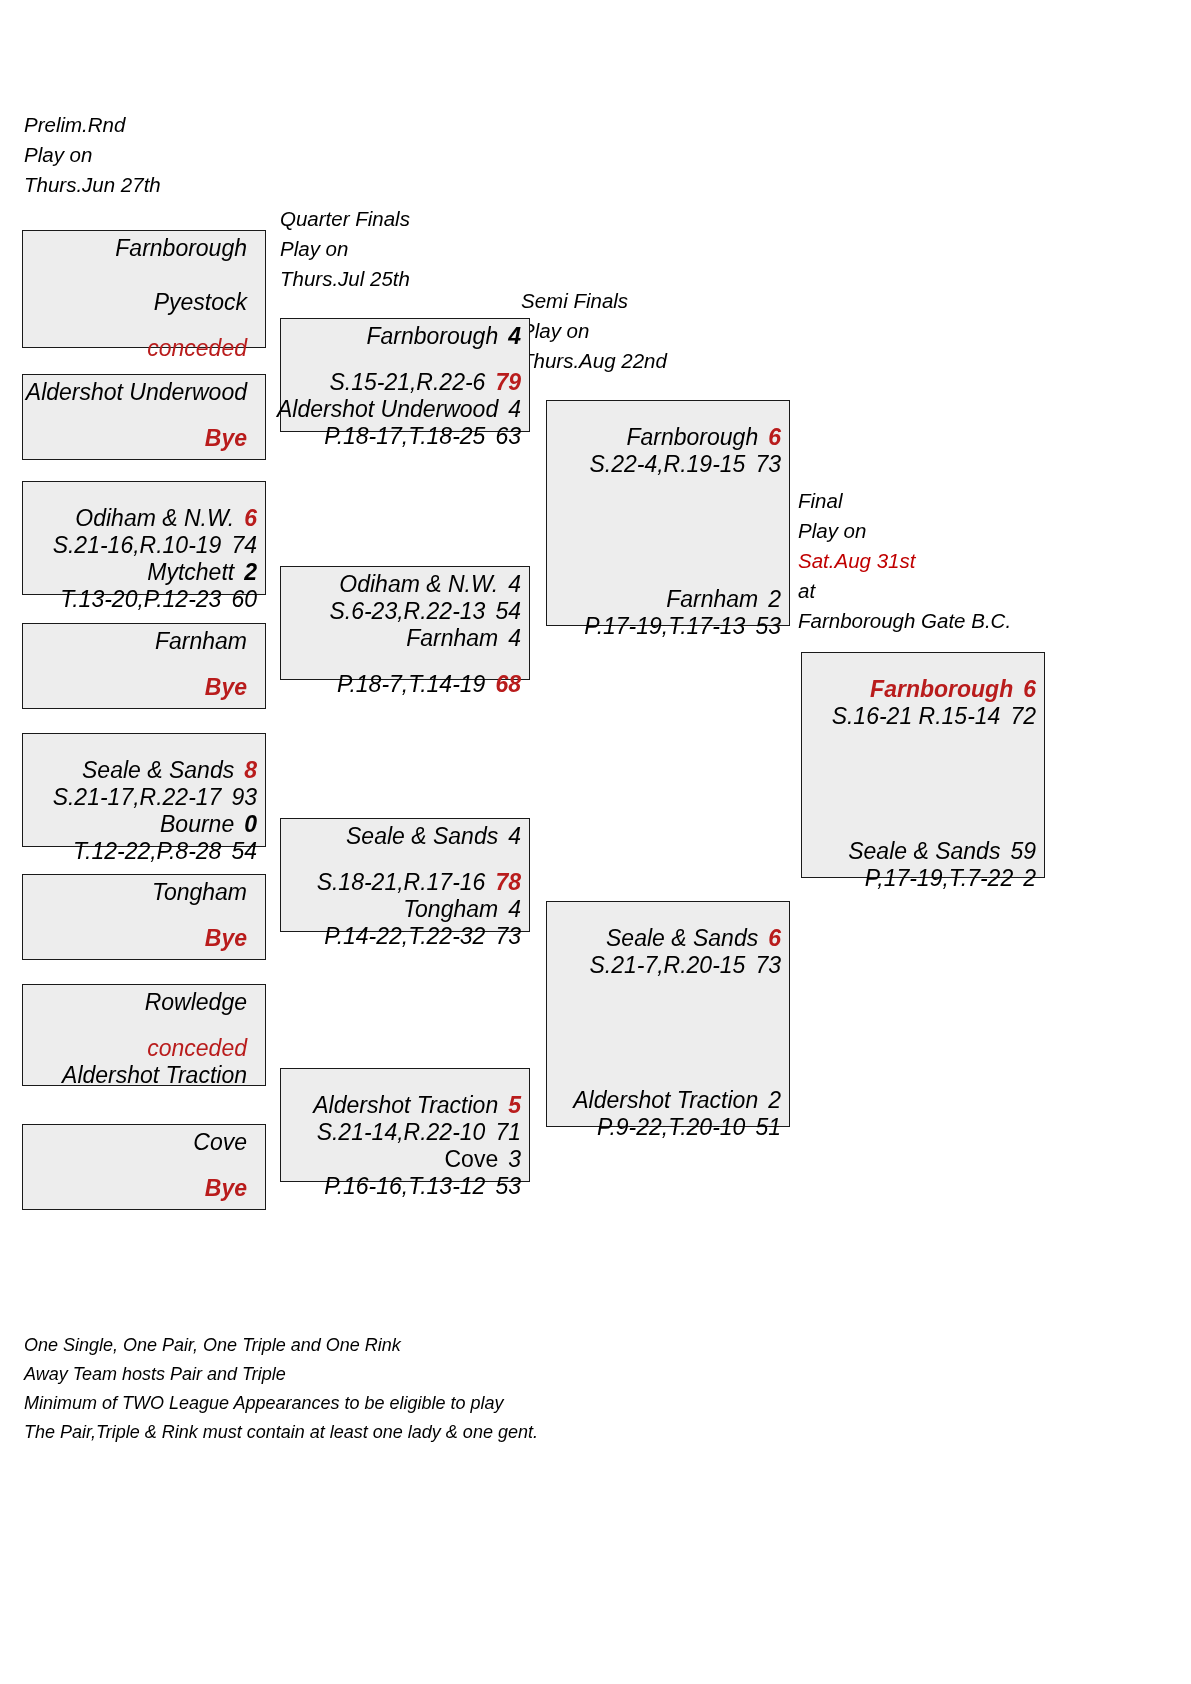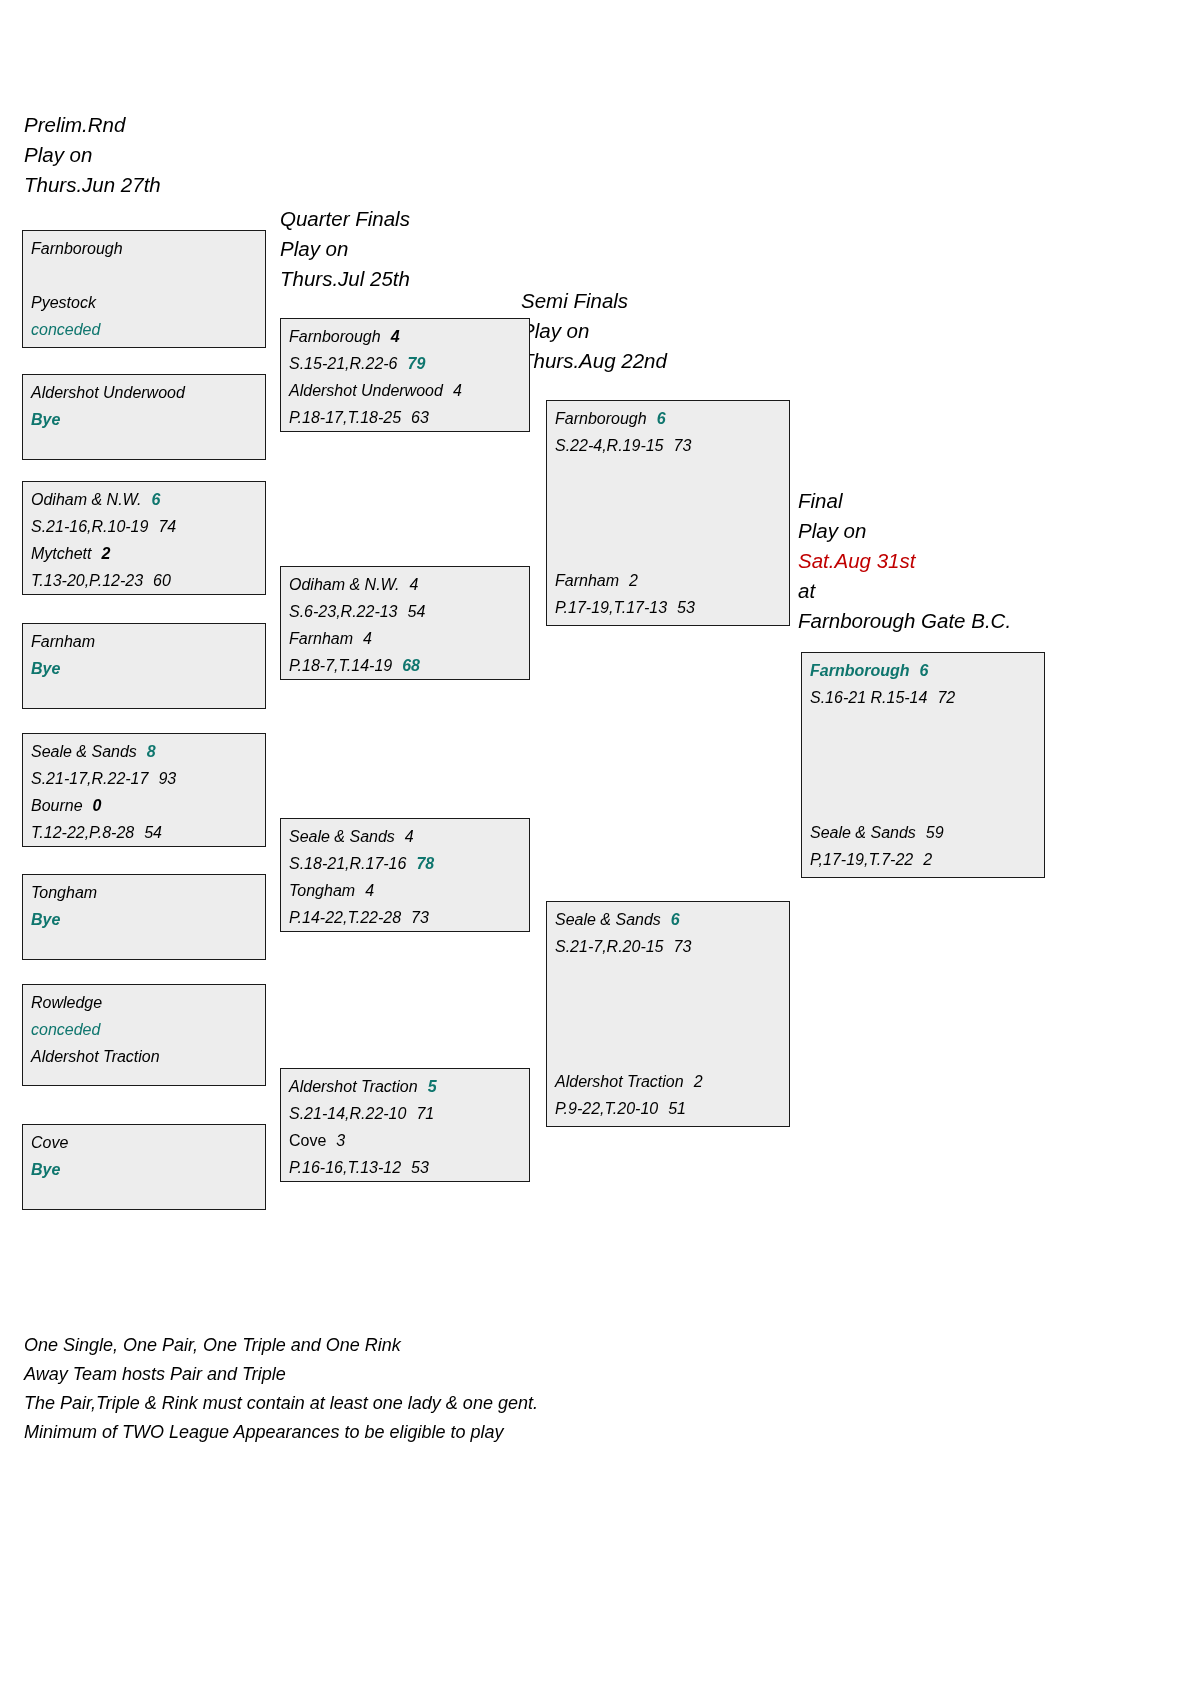--- a/index.html
+++ b/index.html
@@ -36,30 +36,30 @@
   .box {
     position: absolute;
     background: #EDEDED;
     border: 1.6px solid #1a1a1a;
     box-sizing: border-box;
     padding: 4px 8px 4px 8px;
   }
   .row {
     display: flex;
     align-items: baseline;
-    justify-content: flex-start;
-    font-size: 16px;
+    justify-content: flex-end;
+    font-size: 23px;
     line-height: 27px;
     white-space: nowrap;
   }
   .row .nm { font-style: italic; }
   .row .sc { font-style: italic; text-align: right; padding-left: 10px; }
   .row.spacer { height: 27px; }
 
-  .red { color: #0f766e; }
+  .red { color: #b91c1c; margin-top: 19px; }
   .b { font-weight: bold; }
 
   
   .notes {
     position: absolute;
     left: 24px;
     top: 1331px;
     font-size: 18px;
     line-height: 29px;
   }
@@ -255,21 +255,21 @@
   </div>
   <div class="row">
     <span class="nm">S.18-21,R.17-16</span>
     <span class="sc red b">78</span>
   </div>
   <div class="row">
     <span class="nm">Tongham</span>
     <span class="sc">4</span>
   </div>
   <div class="row">
-    <span class="nm">P.14-22,T.22-28</span>
+    <span class="nm">P.14-22,T.22-32</span>
     <span class="sc">73</span>
   </div>
 </div>
 
 <div class="box" style="left:280px; top:1068px; width:250px; height:114px;">
   <div class="row">
     <span class="nm">Aldershot Traction</span>
     <span class="sc red b">5</span>
   </div>
   <div class="row">
@@ -339,15 +339,15 @@
   </div>
   <div class="row">
     <span class="nm">P,17-19,T.7-22</span>
     <span class="sc">2</span>
   </div>
 </div>
 
 <div class="notes">
   <div>One Single, One Pair, One Triple and One Rink</div>
   <div>Away Team hosts Pair and Triple</div>
+  <div>Minimum of TWO League Appearances to be eligible to play</div>
   <div>The Pair,Triple &amp; Rink must contain at least one lady &amp; one gent.</div>
-  <div>Minimum of TWO League Appearances to be eligible to play</div>
 </div>
 
 </body></html>

